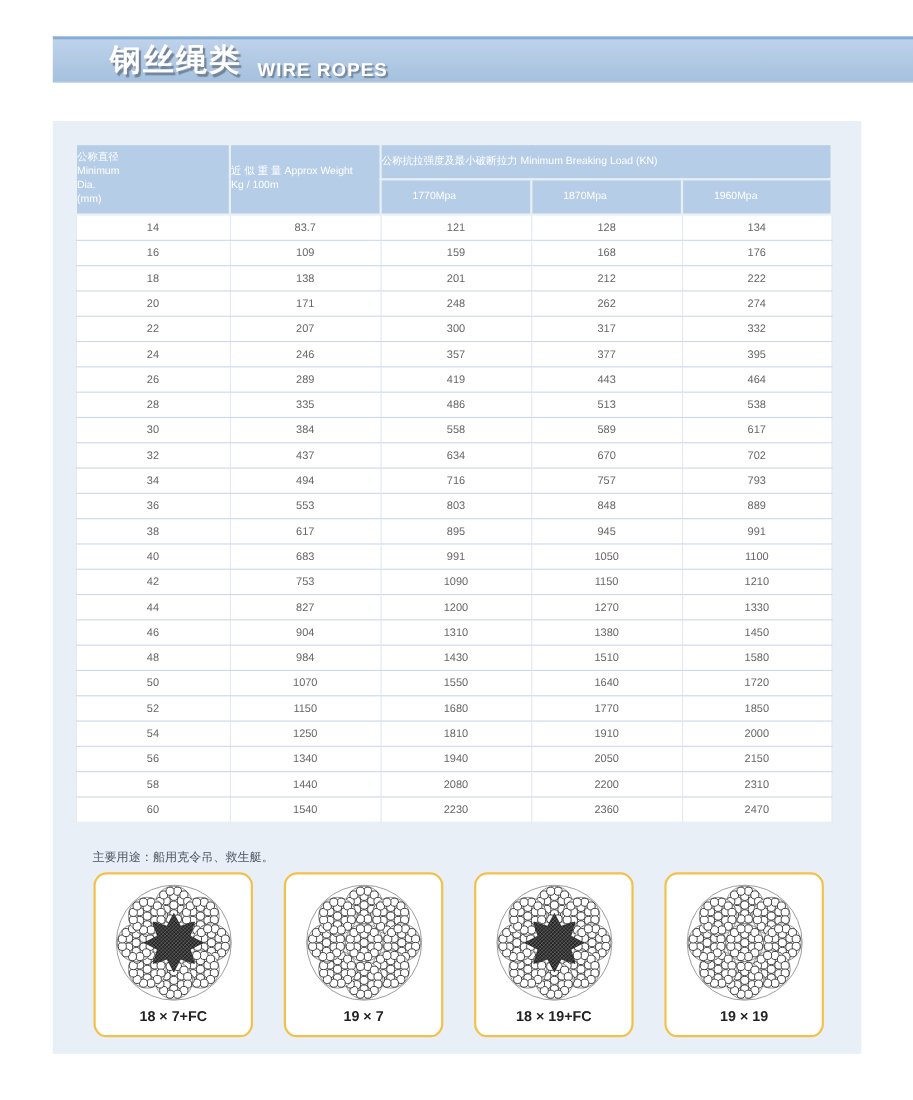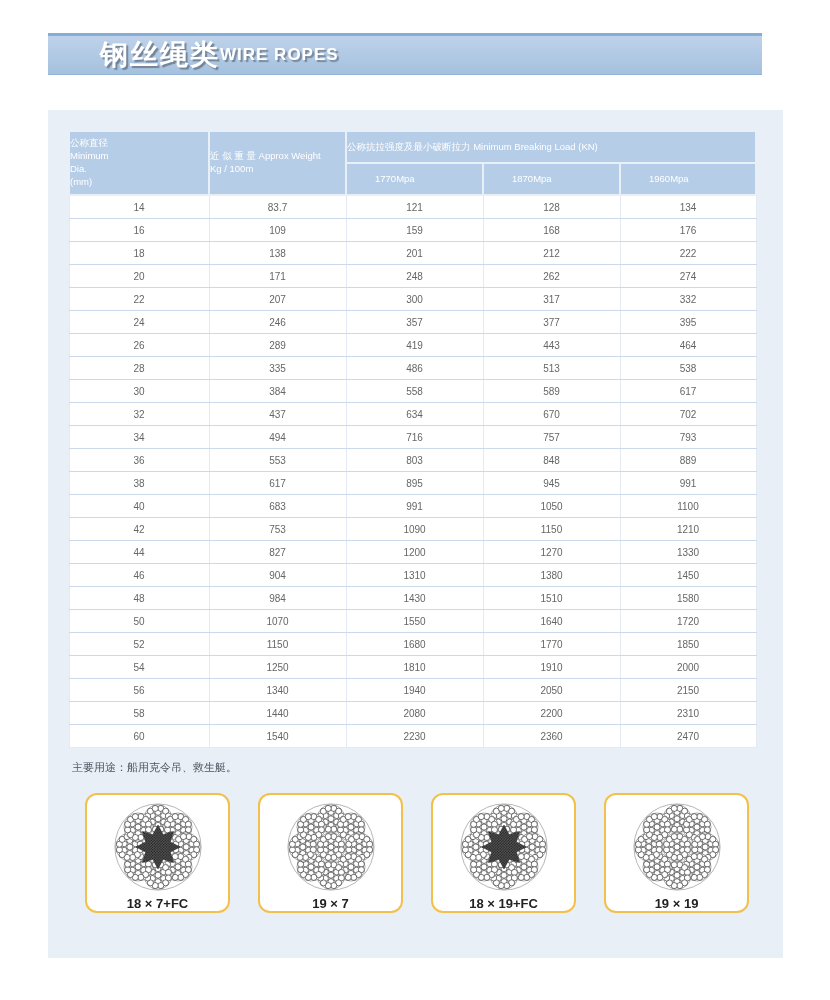--- a/index.html
+++ b/index.html
@@ -1,28 +1,28 @@
 <!DOCTYPE html>
 <html><head>
 <meta charset="utf-8">
 <style>
   html,body{margin:0;padding:0;background:#ffffff;}
   body{width:830px;height:1000px;font-family:"Liberation Sans",sans-serif;}
   .page{position:relative;width:830px;height:1000px;background:#fff;overflow:hidden;}
 
   
   .title-bar{
-    position:absolute;left:48px;top:33px;width:714px;height:42px;
+    position:absolute;left:48px;top:33px;width:782px;height:42px;
     background:linear-gradient(#bed2ea,#a5c1de);
     border-top:3px solid #86add5;border-bottom:1px solid #93b5d9;
-    display:flex;align-items:center;padding-left:52px;box-sizing:border-box;
+    display:flex;align-items:flex-end;padding-left:52px;box-sizing:border-box;
   }
   .title-cn{font-size:28px;font-weight:bold;color:#fff;letter-spacing:2px;
     text-shadow:2px 2px 1px rgba(95,108,125,.75);}
-  .title-en{font-size:17px;font-weight:bold;color:#fff;letter-spacing:1px;
+  .title-en{font-size:17px;font-weight:bold;color:#fff;margin-left:14px;letter-spacing:1px;
     text-shadow:2px 2px 1px rgba(95,108,125,.7);}
 
   
   .section-head{position:absolute;left:48px;top:84px;display:flex;align-items:center;}
   .bullet{width:14px;height:14px;background:#f6c30d;display:inline-block;}
   .section-cn{font-size:16px;font-weight:bold;color:#141414;margin-left:12px;}
   .section-en{font-size:13px;font-weight:bold;color:#141414;margin-left:7px;letter-spacing:.4px;}
 
   
   .panel{position:absolute;left:48px;top:110px;width:735px;height:848px;background:#e9eff7;}
@@ -38,26 +38,26 @@
   table.spec th.hg{height:30px;padding-left:28px;}
   table.spec td{
     background:#ffffff;color:#666;font-size:10px;text-align:center;vertical-align:middle;
     height:22px;border-bottom:1px solid #ccd9ea;border-right:1px solid #e3eaf4;border-left:1px solid #e3eaf4;
     padding:0;
   }
   table.spec tbody tr:last-child td{border-bottom:1px solid #e3eaf4;}
   .hline{display:block;}
 
   
-  .note{position:absolute;left:20px;top:646px;font-size:11px;color:#4e5560;margin:4px;}
+  .note{position:absolute;left:20px;top:646px;font-size:11px;color:#4e5560;margin:16px;}
 
   
   .diagrams{position:absolute;left:37px;top:683px;display:flex;gap:28px;}
   .diag-box{
-    width:145px;height:120px;background:#fff;border:2px solid #f3c14b;border-radius:12px;
+    width:145px;height:150px;background:#fff;border:2px solid #f3c14b;border-radius:12px;
     box-sizing:border-box;display:flex;flex-direction:column;align-items:center;justify-content:flex-start;
   }
   .diag-box svg{width:114px;height:114px;margin-top:5px;}
   .diag-label{font-size:13px;font-weight:bold;color:#222;margin-top:2px;}
 </style>
 </head>
 <body>
 
 <div class="page">
 

